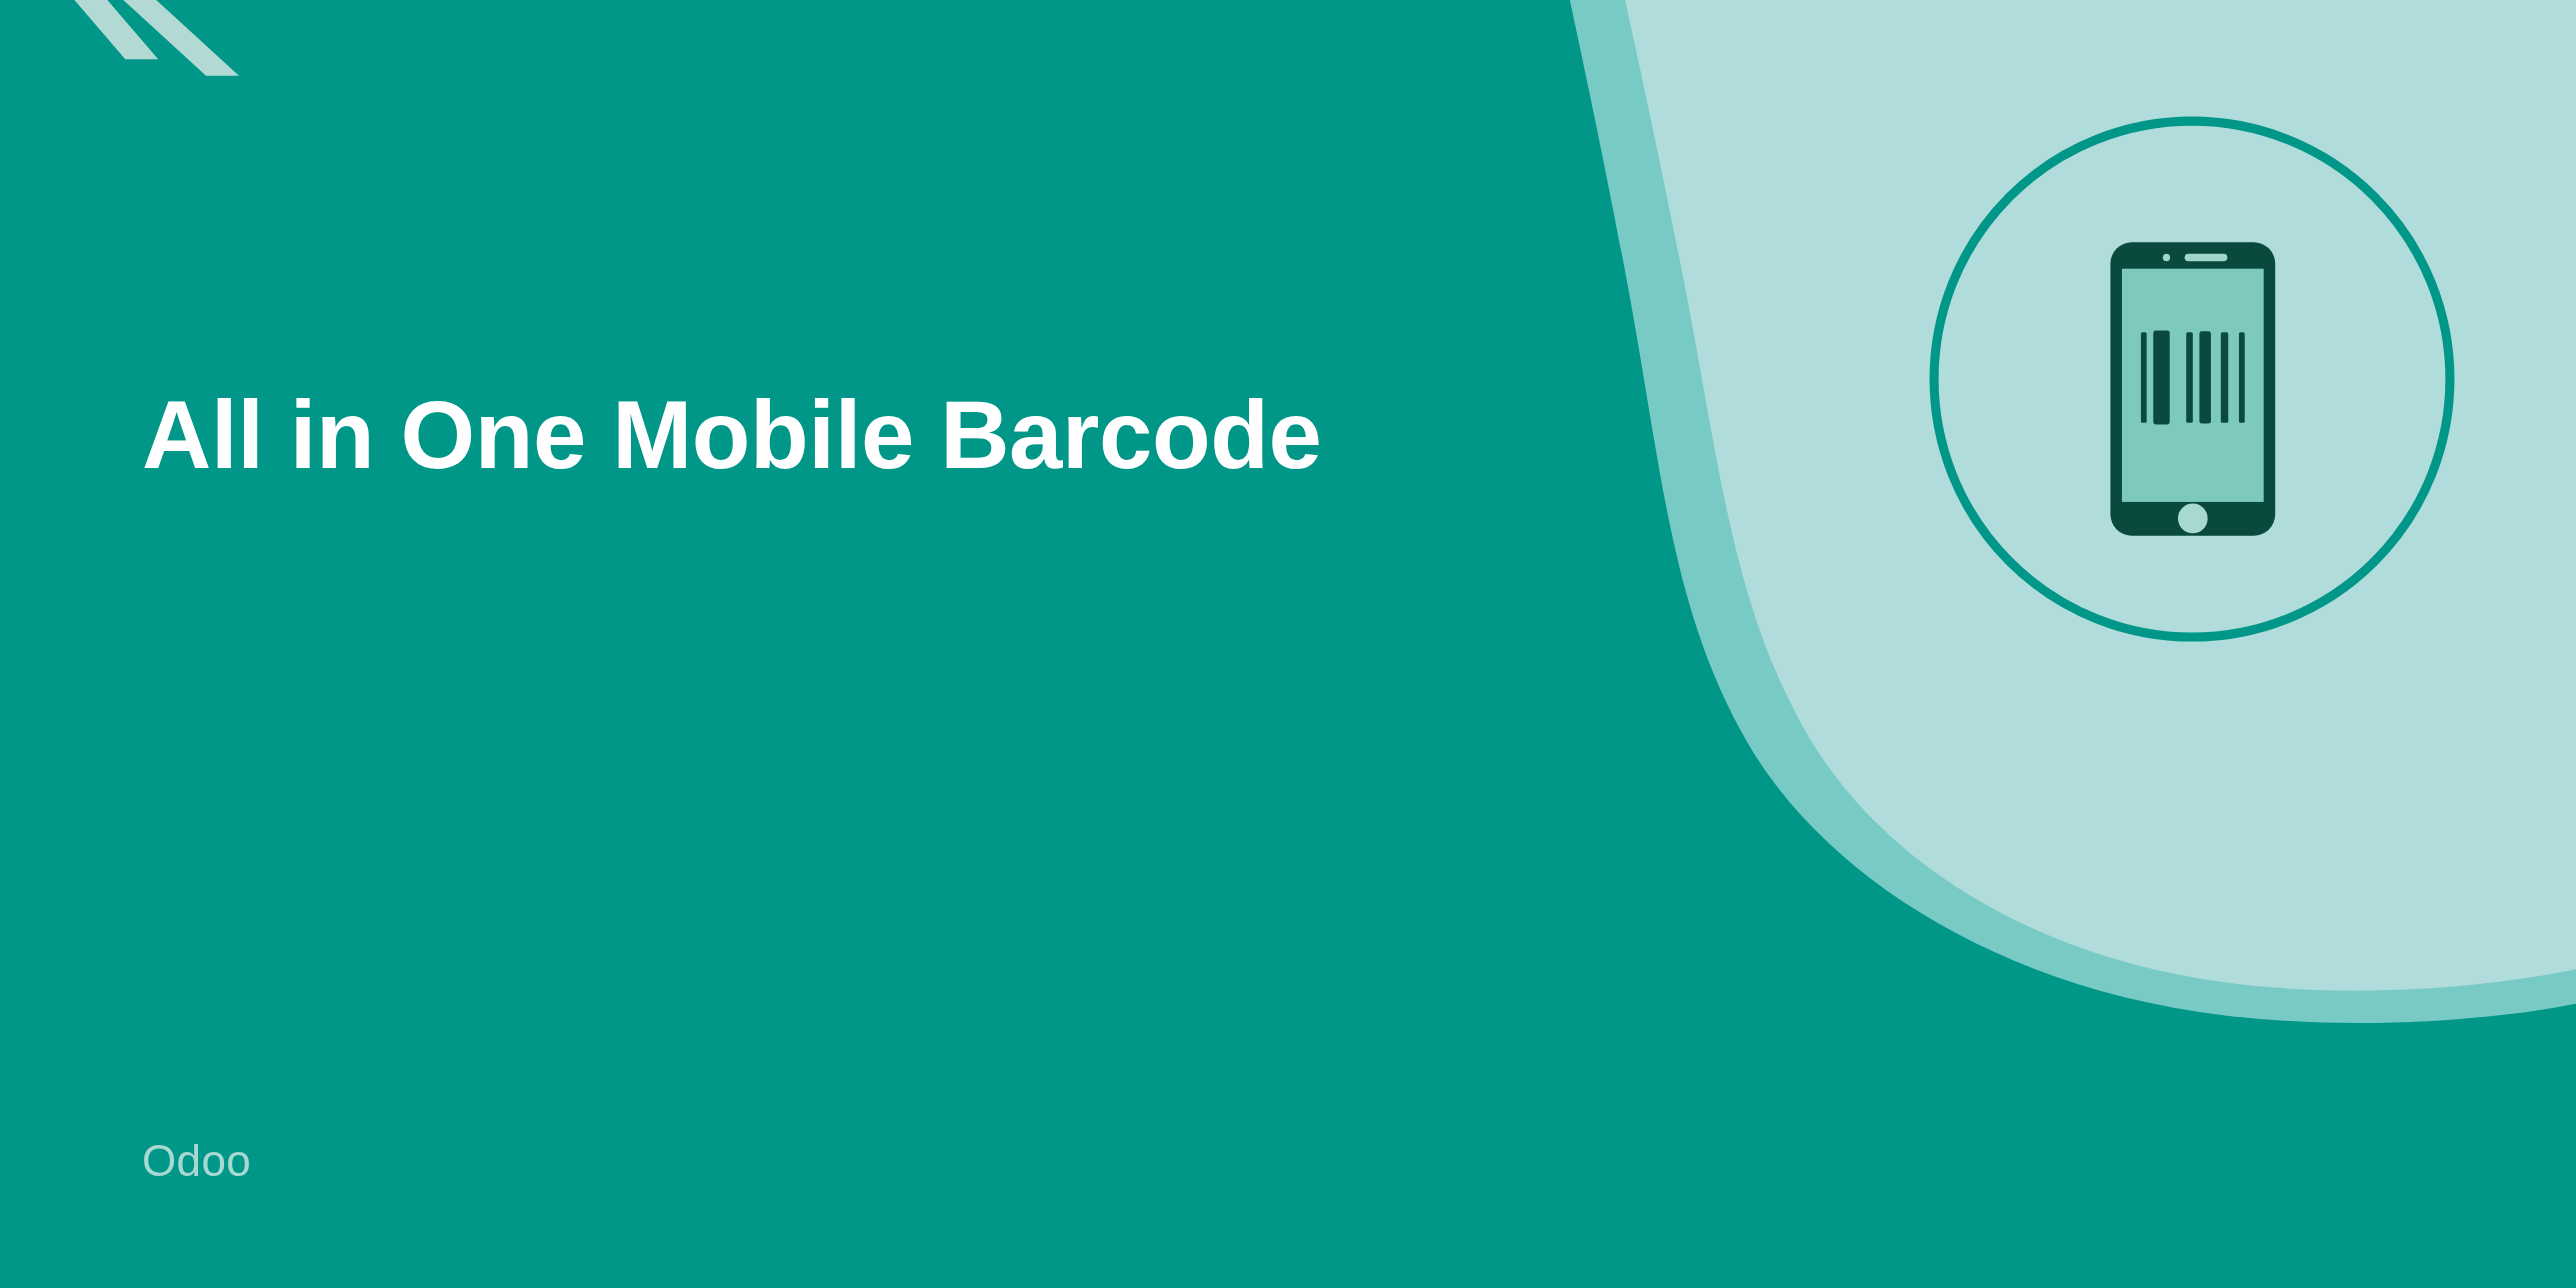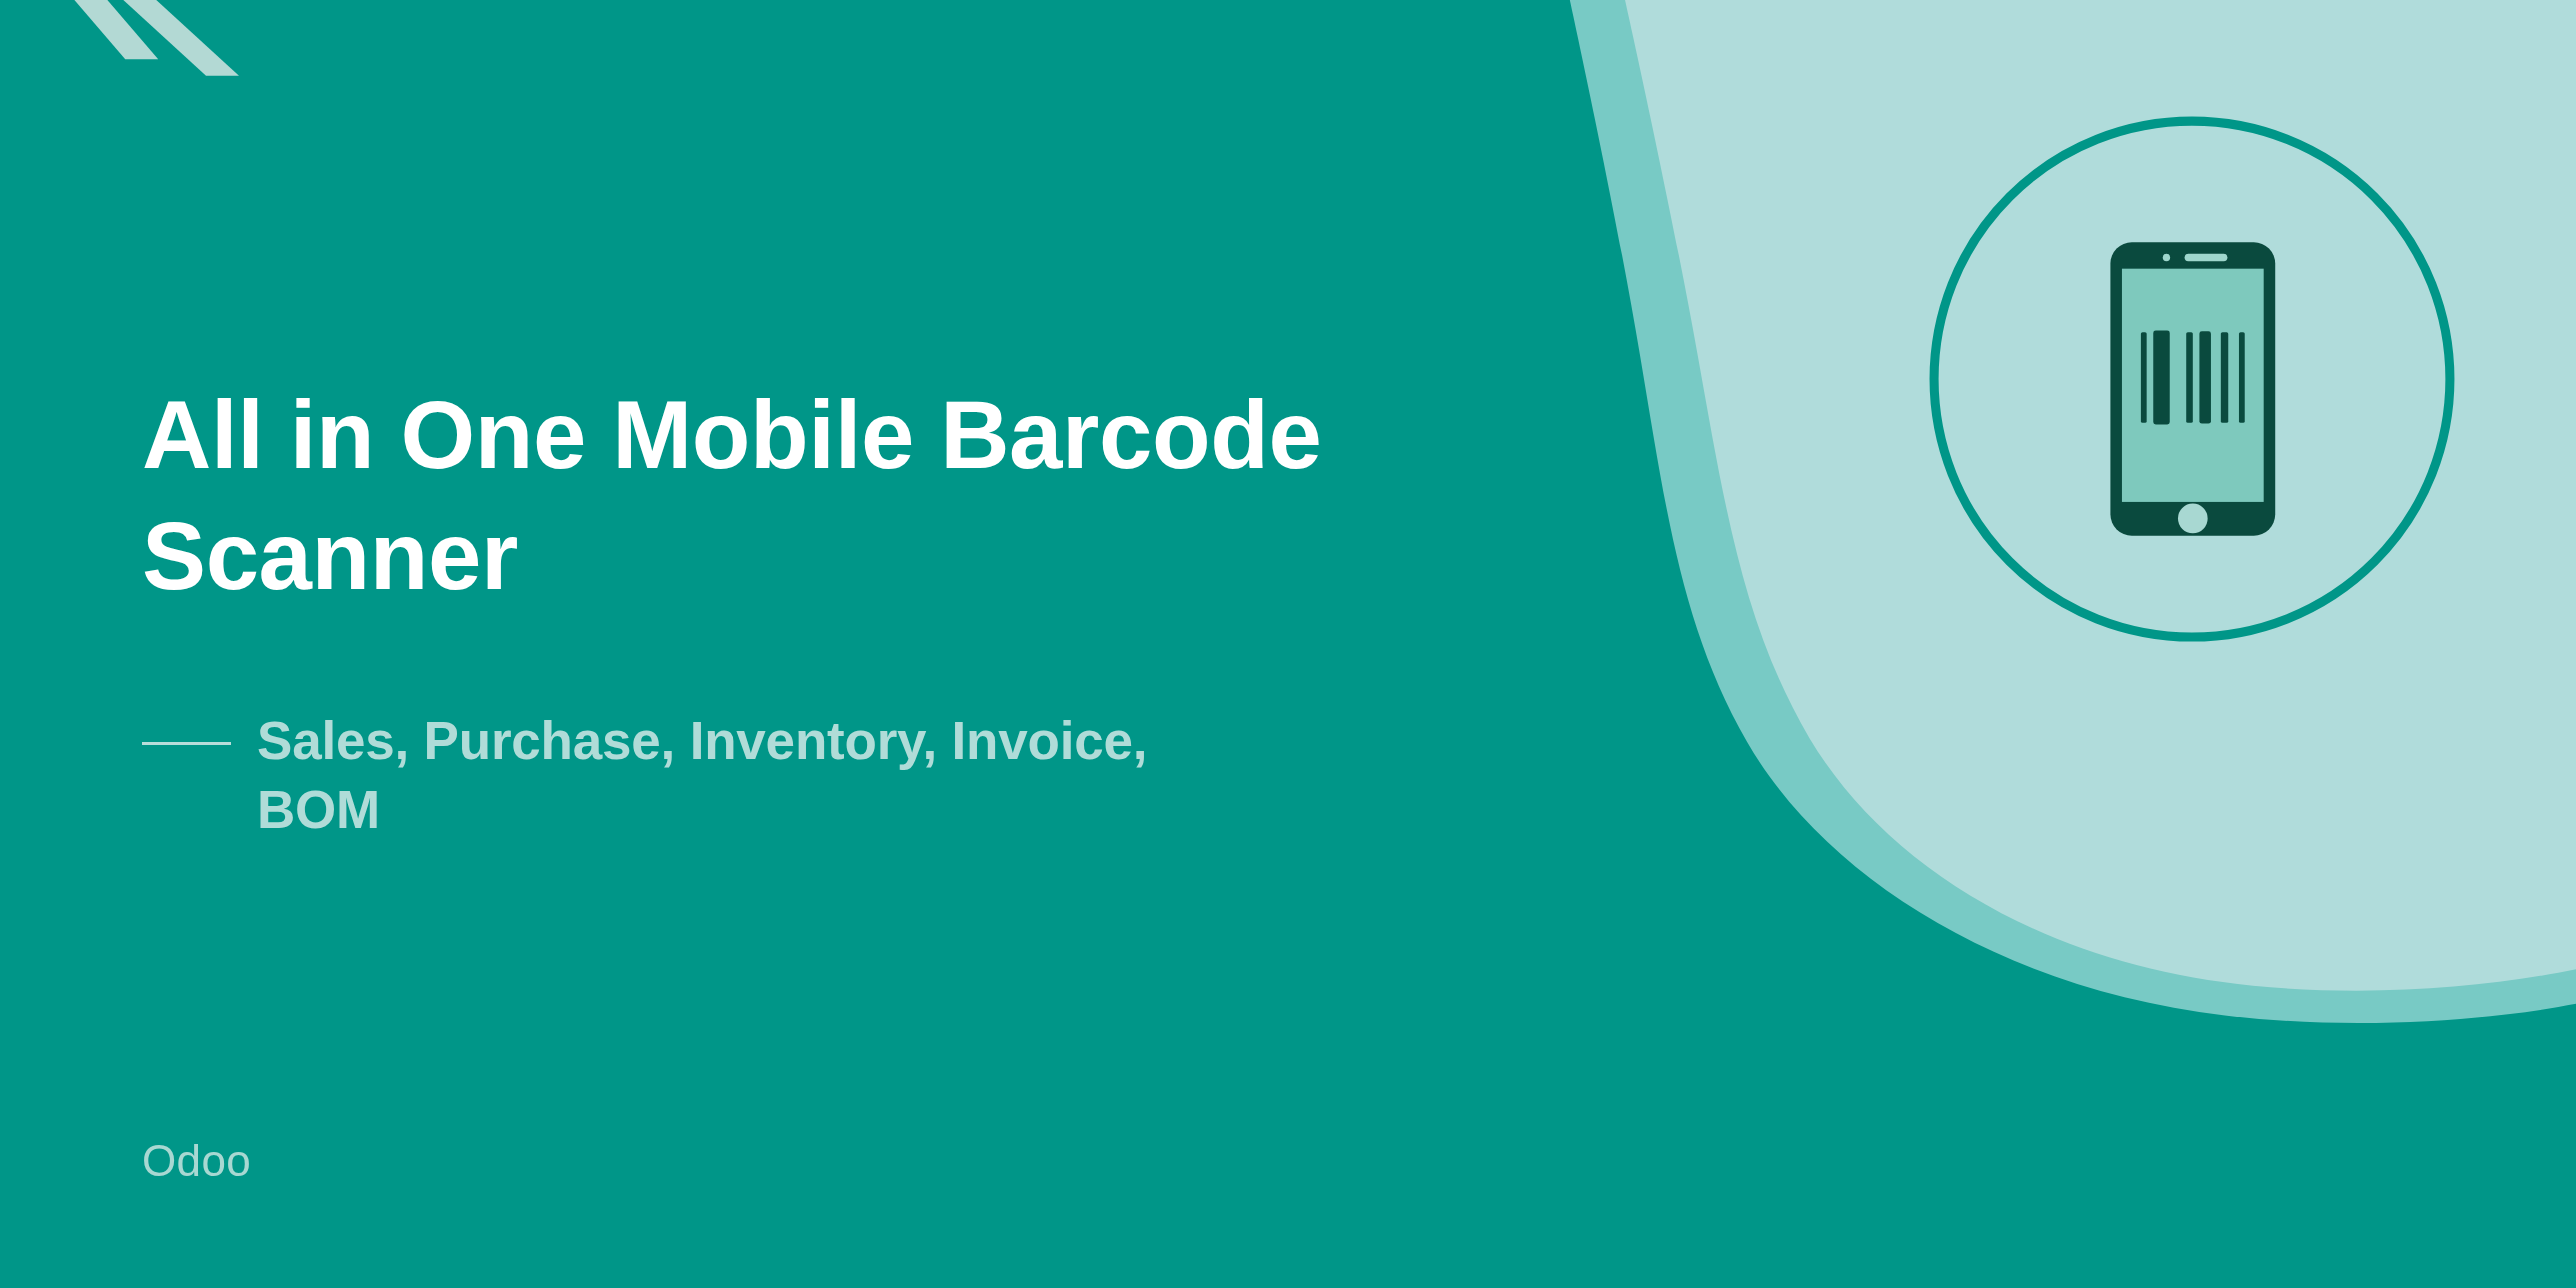--- a/index.html
+++ b/index.html
@@ -134,28 +134,20 @@
         <rect x="2695" y="403" width="9" height="110" rx="2" fill="#0a4a3e"></rect>
         <rect x="2717" y="403" width="7" height="110" rx="2" fill="#0a4a3e"></rect>
       </g>
     </g>
   </svg>
 
   <div class="text-layer">
 
     <div id="title-block">
       <div class="title-line">All in One Mobile Barcode</div>
-      <div class="title-line">Scanner</div>
     </div>
 
-    <div id="subtitle-block">
-      <div id="subtitle-rule"></div>
-      <div id="subtitle-text">
-        <div class="sub-line">Sales, Purchase, Inventory, Invoice,</div>
-        <div class="sub-line">BOM</div>
-      </div>
-    </div>
 
     <div id="footer-brand">Odoo</div>
 
   </div>
 </div>
 
 
 </body></html>

